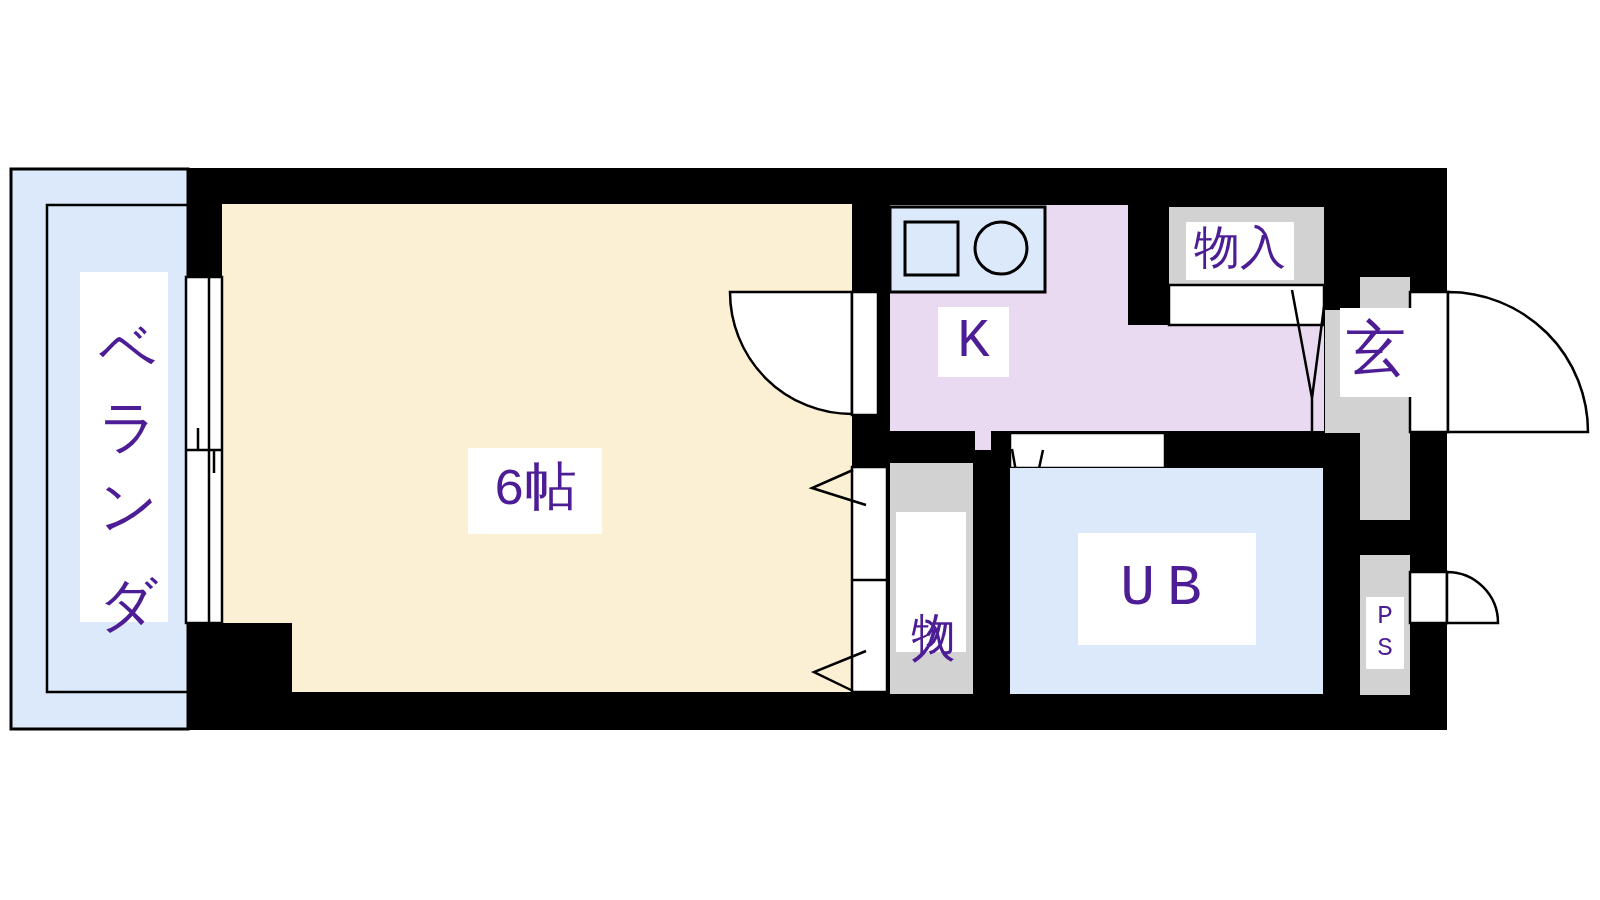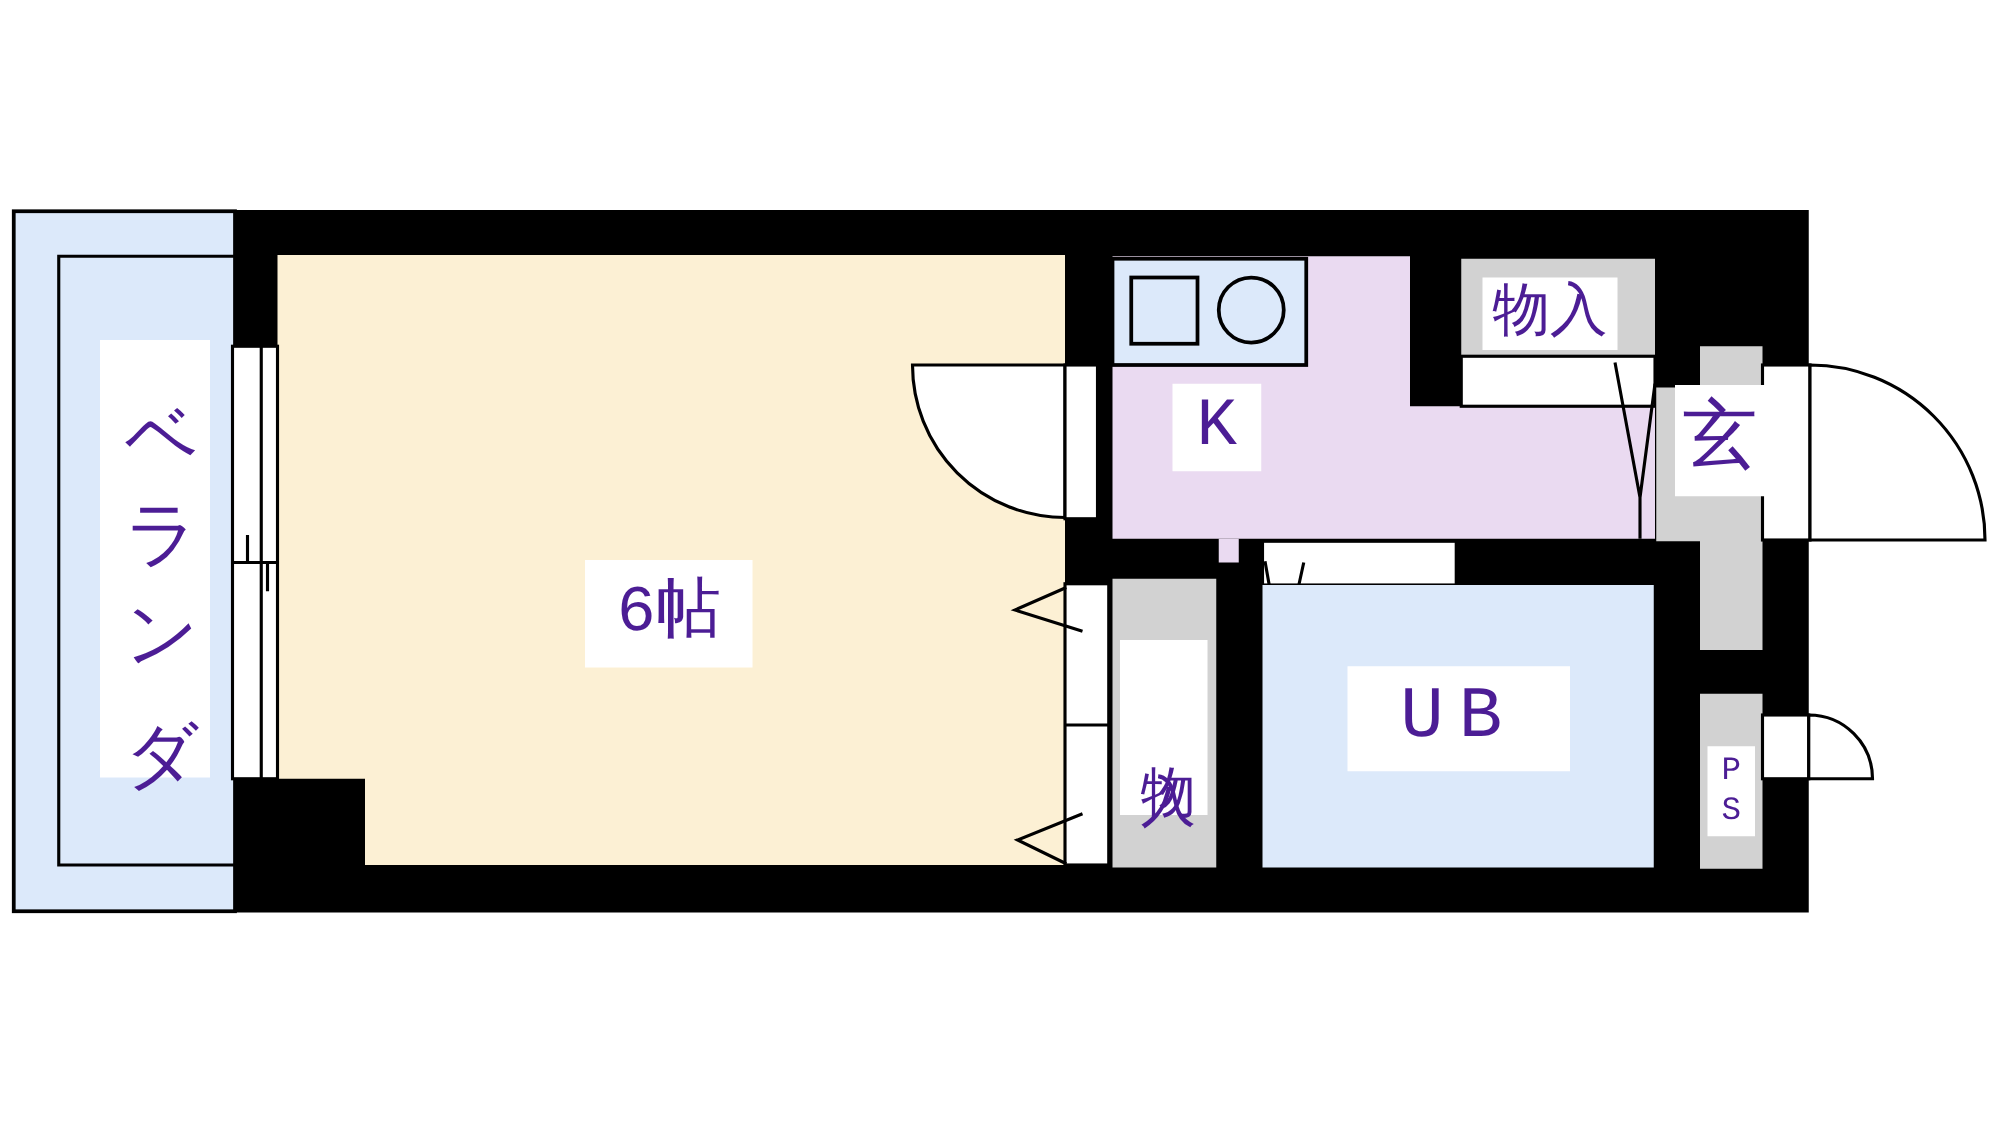--- a/index.html
+++ b/index.html
@@ -20,21 +20,21 @@
        align-items:center;justify-content:center;line-height:1.0;
        font-family:Liberation Mono, monospace;white-space:nowrap;}
   .vert{writing-mode:vertical-rl;text-orientation:upright;}
   #veranda-label{left:80px;top:272px;width:88px;height:350px;font-size:58px;letter-spacing:16px;}
   #room-label-main{left:448px;top:362px;width:174px;height:86px;font-size:72px;}
   #room-label-size{left:468px;top:448px;width:134px;height:86px;font-size:52px;}
   #k-label{left:938px;top:307px;width:71px;height:70px;font-size:54px;}
   #closet-top-label{left:1186px;top:222px;width:108px;height:58px;font-size:46px;}
   #gen-label{left:1340px;top:308px;width:72px;height:89px;font-size:60px;}
   #closet-mid-label{left:896px;top:512px;width:70px;height:140px;font-size:44px;letter-spacing:4px;}
-  #ub-label{left:1078px;top:533px;width:178px;height:84px;font-size:58px;letter-spacing:12px;}
+  #ub-label{left:1078px;top:533px;width:178px;height:112px;font-size:58px;letter-spacing:12px;}
   #ps-label{left:1366px;top:597px;width:38px;height:72px;font-size:26px;letter-spacing:2px;}
 </style>
 </head>
 <body style="background: rgb(255, 255, 255);">
 
 <div id="stage">
 
   <svg id="plan-svg" width="1600" height="900" viewBox="0 0 1600 900">
 
     <rect x="11" y="169" width="177" height="560" class="blue" stroke="#000" stroke-width="3"></rect>

